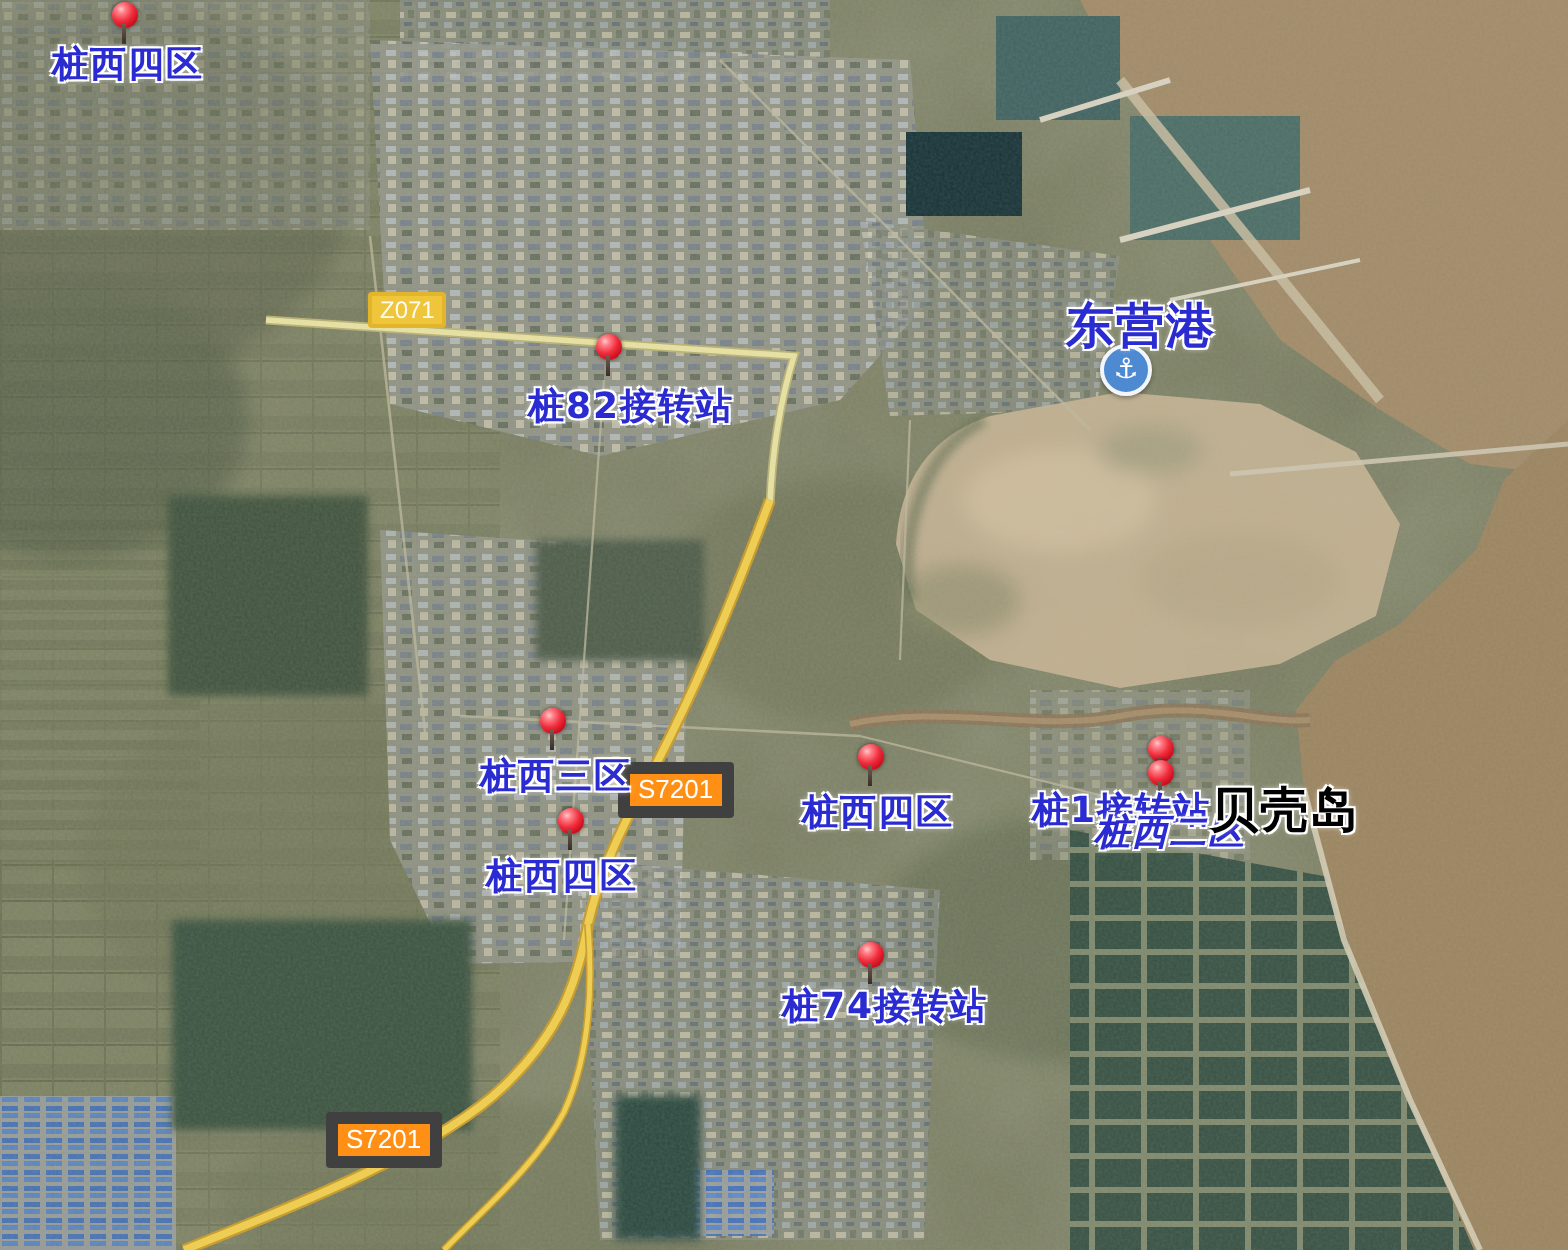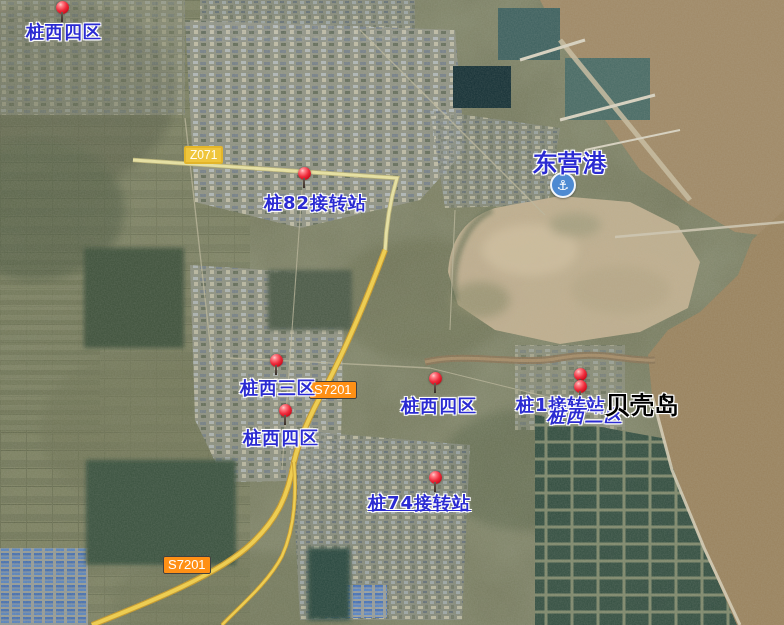--- a/index.html
+++ b/index.html
@@ -19,21 +19,21 @@
     z-index:30;
   }
   .map-label.large{font-size:24px;letter-spacing:1px;}
   .map-label.gray{color:#000000;}
   
   .badge{
     position:absolute;z-index:25;
     font-family:"Liberation Sans",sans-serif;font-weight:normal;font-size:13px;
     height:16px;line-height:16px;padding:0 4px;border-radius:2px;color:#fff;
   }
-  .badge.orange{background:#ff9015;border:1px solid #404040;}
+  .badge.orange{background:#ff9015;border:6px solid #404040;}
   .badge.yellow{background:#efc53c;border:2px solid #e3b52a;color:#fffdf0;font-size:12px;height:14px;line-height:14px;}
   
   .map-pin{
     position:absolute;width:13px;height:13px;border-radius:50%;z-index:28;
     background:radial-gradient(circle at 35% 28%, #ffc9c9 0%, #ff7d85 18%, #ef2c3c 48%, #cf101f 72%, #9e0a14 100%);
     box-shadow:0 0 2px rgba(0,0,0,.55);
   }
   .map-pin::after{
     content:"";position:absolute;left:5px;top:11px;width:2px;height:10px;
     background:linear-gradient(#6e5d52,#372e28);
@@ -199,21 +199,21 @@
       <div class="map-label" style="left: 240px; top: 376px;">桩西三区</div>
       <div class="map-pin" style="left: 429px; top: 372px;"></div>
       <div class="map-label" style="left: 401px; top: 394px;">桩西四区</div>
       <div class="map-pin" style="left: 574px; top: 368px;"></div>
       <div class="map-label" style="left: 516px; top: 393px;">桩1接转站</div>
       <div class="map-pin" style="left: 574px; top: 380px;"></div>
       <div class="map-label" style="left: 547px; top: 404px; font-style: italic;">桩西二区</div>
       <div class="map-pin" style="left: 279px; top: 404px;"></div>
       <div class="map-label" style="left: 243px; top: 426px;">桩西四区</div>
       <div class="map-pin" style="left: 429px; top: 471px;"></div>
-      <div class="map-label" style="left: 368px; top: 491px; text-decoration: underline;">桩74接转站</div>
+      <div class="map-label" style="left: 391px; top: 491px;">桩74接转站</div>
       <div class="map-label large" style="left: 533px; top: 147px;">东营港</div>
       <div class="anchor-badge" style="left: 550px; top: 172px;">⚓</div>
       <div class="map-label large gray" style="left: 605px; top: 389px;">贝壳岛</div>
       <div class="badge yellow" style="left: 184px; top: 146px;">Z071</div>
       <div class="badge orange" style="left: 309px; top: 381px;">S7201</div>
       <div class="badge orange" style="left: 163px; top: 556px;">S7201</div>
     </div>
 </div>
 
 </body></html>

